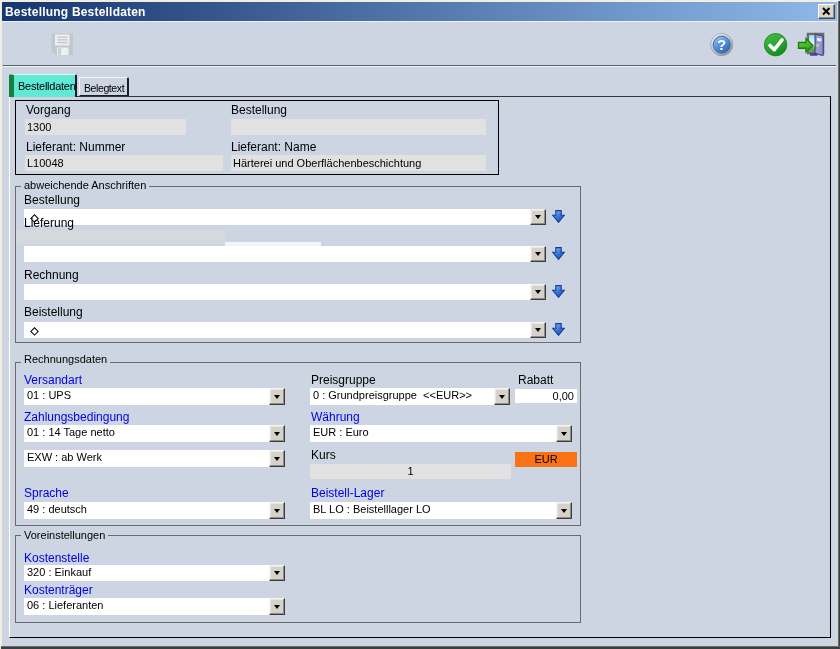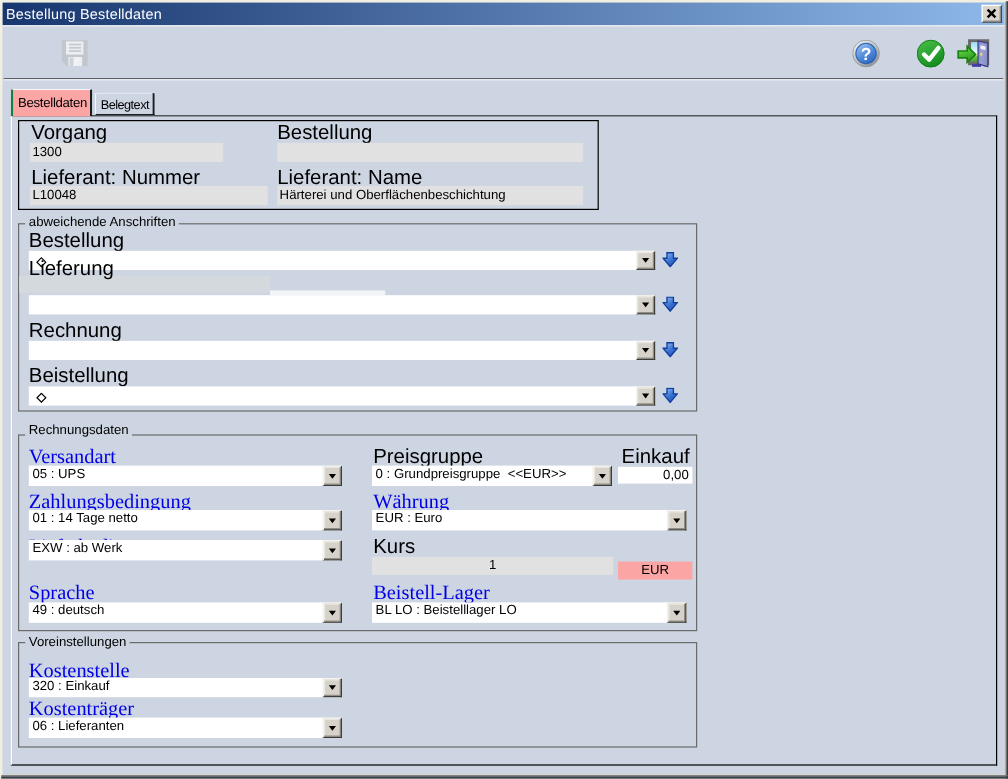--- a/index.html
+++ b/index.html
@@ -1,20 +1,20 @@
 <!DOCTYPE html>
 <html><head>
 <meta charset="utf-8">
 <style>
 * { margin:0; padding:0; box-sizing:border-box; }
 html,body { width:840px; height:649px; }
 body { position:relative; font-family:"Liberation Sans",sans-serif; background:#ccd5e1; overflow:hidden; }
 .abs { position:absolute; }
-.lbl { position:absolute; font-size:17px; line-height:11px; color:#000; white-space:nowrap; }
-.blbl { color:#0000e6;font-family:Liberation Serif, serif; }
+.lbl { position:absolute; font-size:12px; line-height:11px; color:#000; white-space:nowrap; }
+.blbl { color:#0000e6; }
 .fld { position:absolute; background:#e1e1e1; font-size:11px; line-height:16px; padding-left:2px; white-space:nowrap; overflow:hidden; }
 .combo { position:absolute; background:#ffffff; }
 .ctxt { position:absolute; left:3px; top:2px; font-size:11px; line-height:11px; white-space:nowrap; }
 .cbtn { position:absolute; right:0; top:0; width:16px; height:100%;
   background:#d6d2c9;
   border-top:1px solid #f6f4f0; border-left:1px solid #f6f4f0;
   border-right:1px solid #3c3c38; border-bottom:1px solid #3c3c38;
   box-shadow: inset -1px -1px 0 #8f8f87, inset 1px 1px 0 #e9e7e1;
 }
 .tri { position:absolute; left:50%; top:50%; margin-left:-3.5px; margin-top:-2px;
@@ -30,21 +30,21 @@
 <div class="abs" style="left:0;top:0;width:840px;height:2px;background:#f1eee2;z-index:50"></div>
 <div class="abs" style="left:0;top:0;width:2px;height:649px;background:#f1eee2;z-index:50"></div>
 <div class="abs" style="left:837px;top:2px;width:1px;height:645px;background:#d8d5cb;z-index:49"></div>
 <div class="abs" style="left:838px;top:1px;width:1px;height:648px;background:#6a6d70;z-index:50"></div>
 <div class="abs" style="left:839px;top:1px;width:1px;height:648px;background:#3b3f43;z-index:50"></div>
 <div class="abs" style="left:2px;top:645px;width:836px;height:1px;background:#d8d5cb;z-index:49"></div>
 <div class="abs" style="left:1px;top:646px;width:839px;height:1px;background:#6a6d70;z-index:50"></div>
 <div class="abs" style="left:1px;top:647px;width:839px;height:2px;background:#3b3f43;z-index:50"></div>
 
 <div class="abs" style="left:2px;top:2px;width:836px;height:19px;background:linear-gradient(90deg,#17356e 0%,#8fb9e9 100%);">
-  <div style="position:absolute;left:3px;top:3px;font-size:12px;font-weight:normal;color:#fff;letter-spacing:0.2px;">Bestellung Bestelldaten</div>
+  <div style="position:absolute;left:3px;top:3px;font-size:12px;font-weight:bold;color:#fff;letter-spacing:0.2px;">Bestellung Bestelldaten</div>
 </div>
 
 <div class="abs" style="left:818px;top:4px;width:17px;height:15px;background:#d9d5cd;
   border-top:1px solid #ffffff;border-left:1px solid #ffffff;border-right:1px solid #44484c;border-bottom:1px solid #44484c;
   box-shadow: inset -1px -1px 0 #8c9095;">
   <svg width="15" height="13" style="position:absolute;left:0;top:0">
       <path d="M4 3 L10.5 9.5 M10.5 3 L4 9.5" stroke="#000" stroke-width="2"></path>
     </svg>
 </div>
 
@@ -114,22 +114,22 @@
   <path d="M12 4 H27 V23 H12 Z" fill="none" stroke="#6b6b6d" stroke-width="2.6"></path>
   <rect x="13.3" y="5.3" width="12.4" height="16.4" fill="url(#sky)"></rect>
   <rect x="14" y="23.5" width="7.5" height="2.2" fill="#3c3caa"></rect>
   <rect x="23.5" y="22" width="3.5" height="3.2" fill="#2a2aa0"></rect>
   <path d="M19 4.2 L27.2 6 V25.6 L19 23.2 Z" fill="url(#doorg)" stroke="#34347a" stroke-width="0.9"></path>
   <path d="M21 7.8 L25.3 8.7 V11.6 L21 10.8 Z" fill="#eef1f9"></path>
   <ellipse cx="21.7" cy="15.3" rx="1.2" ry="1.5" fill="#dcd8b0" stroke="#a8a47e" stroke-width="0.4"></ellipse>
   <path d="M2.5 12.5 H10 V8.6 L17 15.4 L10 22 V18.2 H2.5 Z" fill="url(#arrg)" stroke="#17830f" stroke-width="1.4" stroke-linejoin="miter"></path>
 </svg>
 
-<div class="abs" style="left:9px;top:74px;width:68px;height:23px;background:#fca5a5;
-  border-top:1px solid #f4f7fa;border-left:2px solid #15803d;border-right:2px solid #1a1d21;
+<div class="abs" style="left:9px;top:74px;width:68px;height:23px;background:#5eead4;
+  border-top:1px solid #f4f7fa;border-left:5px solid #15803d;border-right:2px solid #1a1d21;
   border-radius:2px 2px 0 0;z-index:5">
   <div style="position:absolute;left:4px;top:6px;font-size:11px;line-height:11px;letter-spacing:-0.25px;">Bestelldaten</div>
 </div>
 <div class="abs" style="left:79px;top:77px;width:50px;height:19px;background:#ccd5e1;
   border-top:1px solid #f4f7fa;border-left:1px solid #f4f7fa;border-right:2px solid #1a1d21;border-bottom:1px solid #1a1d21;
   border-radius:2px 2px 0 0;z-index:4">
   <div style="position:absolute;left:4px;top:5px;font-size:10.6px;line-height:11px;letter-spacing:-0.45px;text-align:center;">Belegtext</div>
 </div>
 
 <div class="abs" style="left:9px;top:96px;width:822px;height:542px;background:#ccd5e1;
@@ -201,33 +201,33 @@
 </div>
 <svg class="arrowico" style="left:552px;top:323px;z-index:3" width="13" height="13" viewBox="0 0 13 13">
   <path d="M3.8 0.6 H9.2 V5.2 H12.4 L6.5 12.3 L0.6 5.2 H3.8 Z" fill="url(#ba)" stroke="#0f3e9e" stroke-width="1.1"></path>
 </svg>
 
 <div class="grp" style="left:15px;top:362px;width:566px;height:164px;z-index:2"></div>
 <div class="gtit" style="left:21px;top:354px;z-index:3">Rechnungsdaten</div>
 
 <div class="lbl blbl" style="left:24px;top:375px;z-index:3">Versandart</div>
 <div class="combo" style="left:24px;top:388px;width:261px;height:17px;z-index:3">
-  <div class="ctxt">05 : UPS</div>
+  <div class="ctxt">01 : UPS</div>
   <div class="cbtn">
       <div class="tri"></div>
     </div>
 </div>
 <div class="lbl" style="left:311px;top:375px;z-index:3">Preisgruppe</div>
 <div class="combo" style="left:310px;top:388px;width:200px;height:17px;z-index:3">
   <div class="ctxt">0 : Grundpreisgruppe &nbsp;&lt;&lt;EUR&gt;&gt;</div>
   <div class="cbtn">
       <div class="tri"></div>
     </div>
 </div>
-<div class="lbl" style="left:518px;top:375px;z-index:3">Einkauf</div>
+<div class="lbl" style="left:518px;top:375px;z-index:3">Rabatt</div>
 <div class="abs" style="left:515px;top:389px;width:62px;height:14px;background:#fff;font-size:11px;line-height:14px;text-align:right;padding-right:3px;z-index:3">0,00</div>
 
 <div class="lbl blbl" style="left:24px;top:412px;z-index:3">Zahlungsbedingung</div>
 <div class="combo" style="left:24px;top:425px;width:261px;height:17px;z-index:3">
   <div class="ctxt">01 : 14 Tage netto</div>
   <div class="cbtn">
       <div class="tri"></div>
     </div>
 </div>
 <div class="lbl blbl" style="left:311px;top:412px;z-index:3">Währung</div>
@@ -240,21 +240,21 @@
 
 <div class="lbl blbl" style="left:24px;top:450px;z-index:3">Lieferbedingung</div>
 <div class="combo" style="left:24px;top:450px;width:261px;height:17px;z-index:3">
   <div class="ctxt">EXW : ab Werk</div>
   <div class="cbtn">
       <div class="tri"></div>
     </div>
 </div>
 <div class="lbl" style="left:311px;top:450px;z-index:3">Kurs</div>
 <div class="abs" style="left:310px;top:464px;width:201px;height:15px;background:#e1e1e1;font-size:11px;line-height:15px;text-align:center;z-index:3">1</div>
-<div class="abs" style="left:515px;top:468px;width:62px;height:15px;background:#fca5a5;font-size:11px;line-height:15px;text-align:center;z-index:3">EUR</div>
+<div class="abs" style="left:515px;top:452px;width:62px;height:15px;background:#f97316;font-size:11px;line-height:15px;text-align:center;z-index:3">EUR</div>
 
 <div class="lbl blbl" style="left:24px;top:488px;z-index:3">Sprache</div>
 <div class="combo" style="left:24px;top:502px;width:261px;height:17px;z-index:3">
   <div class="ctxt">49 : deutsch</div>
   <div class="cbtn">
       <div class="tri"></div>
     </div>
 </div>
 <div class="lbl blbl" style="left:311px;top:488px;z-index:3">Beistell-Lager</div>
 <div class="combo" style="left:310px;top:502px;width:262px;height:17px;z-index:3">

